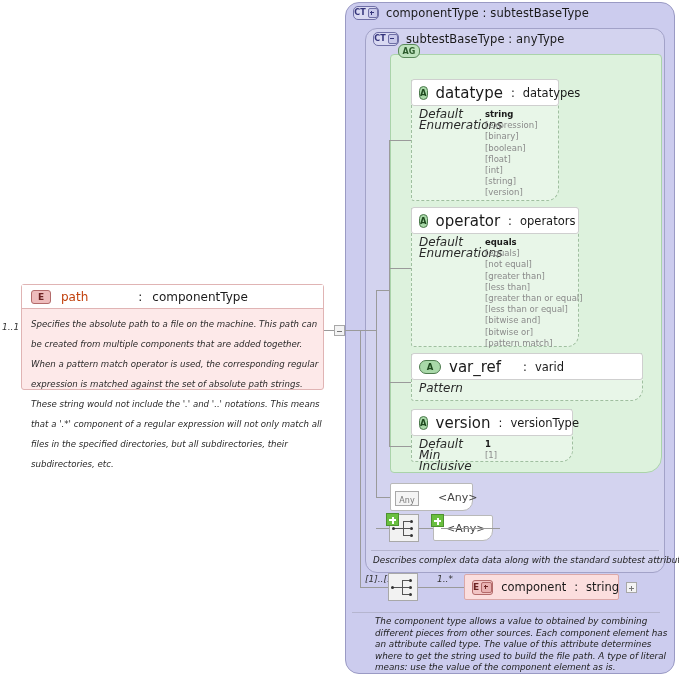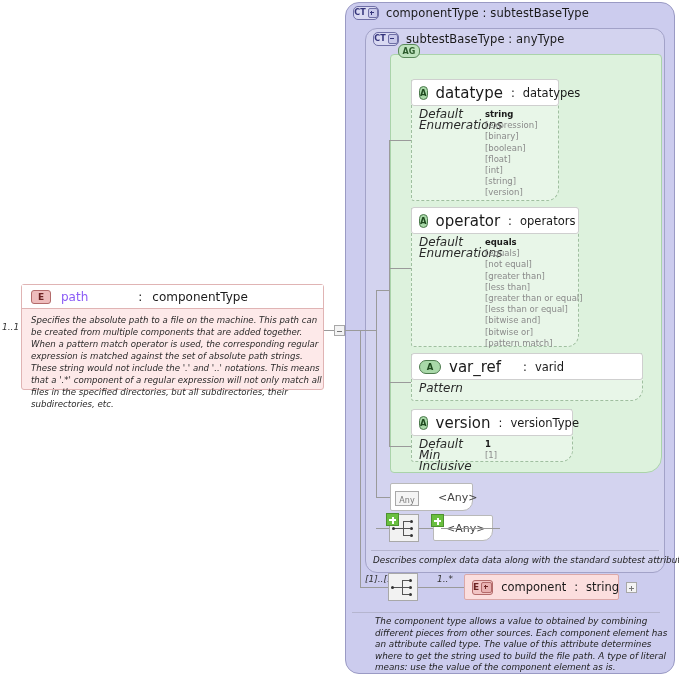--- a/index.html
+++ b/index.html
@@ -185,26 +185,26 @@
     border-radius: 3px;
     box-sizing: border-box;
   }
   #path-head {
     display: flex; align-items: center; gap: 10px;
     padding: 5px 8px 4px 9px;
     background: #ffffff;
     border-bottom: 1px solid #e0b4b4;
     white-space: nowrap;
   }
-  #path-head .nm { font-size: 12px; color: #8b5cf6; }
+  #path-head .nm { font-size: 12px; color: #c2410c; }
   #path-head .ty { font-size: 12px; color: #1a1a1a; }
   .doc-text {
     font-style: italic;
     font-size: 8.6px;
-    line-height: 12px;
+    line-height: 20px;
     color: #2a2a2a;
     padding: 5px 1px 4px 9px;
   }
   #card-1-1 {
     left: 2px; top: 322px;
     font-style: italic; font-size: 9px; color: #333;
   }
 
   
   .any-box {

